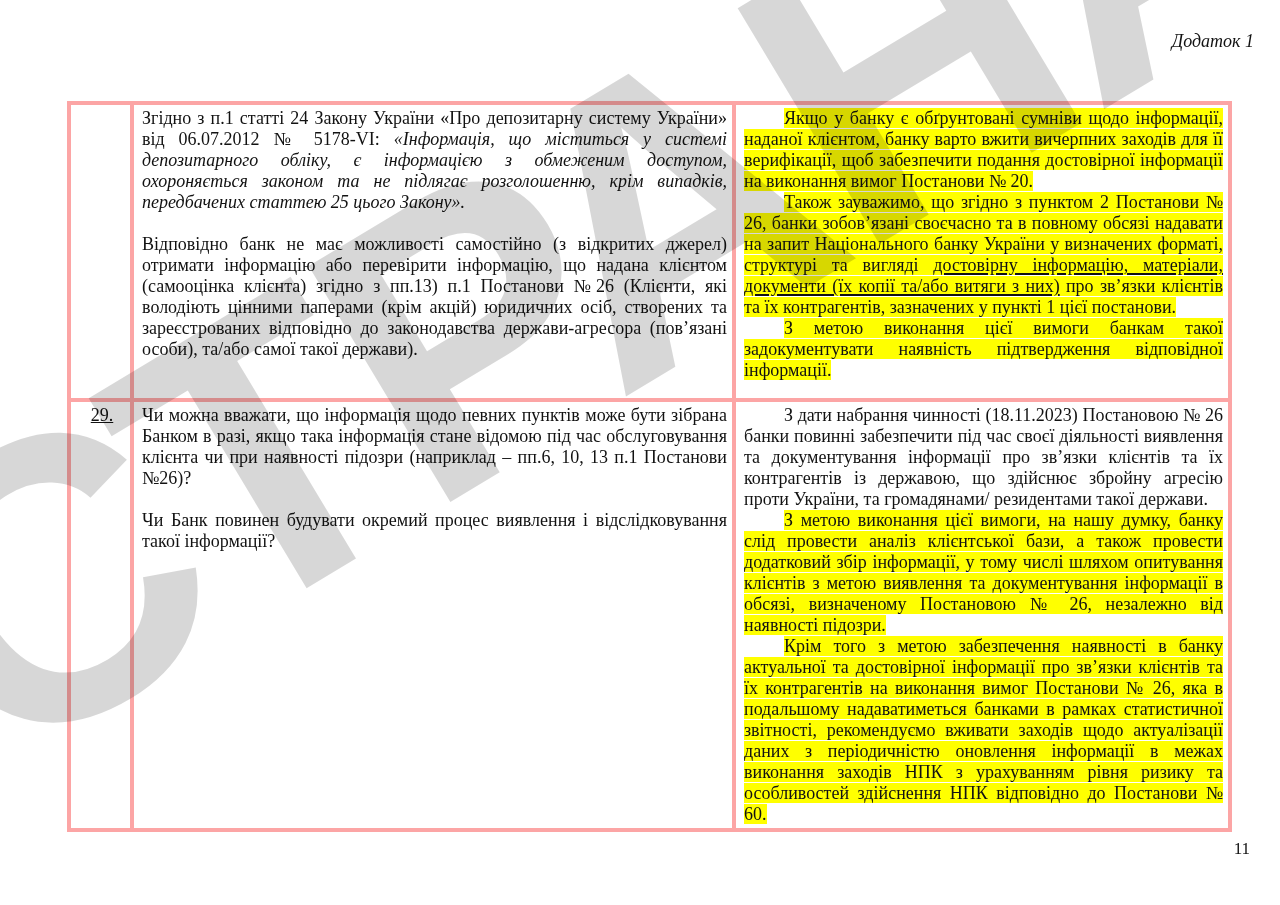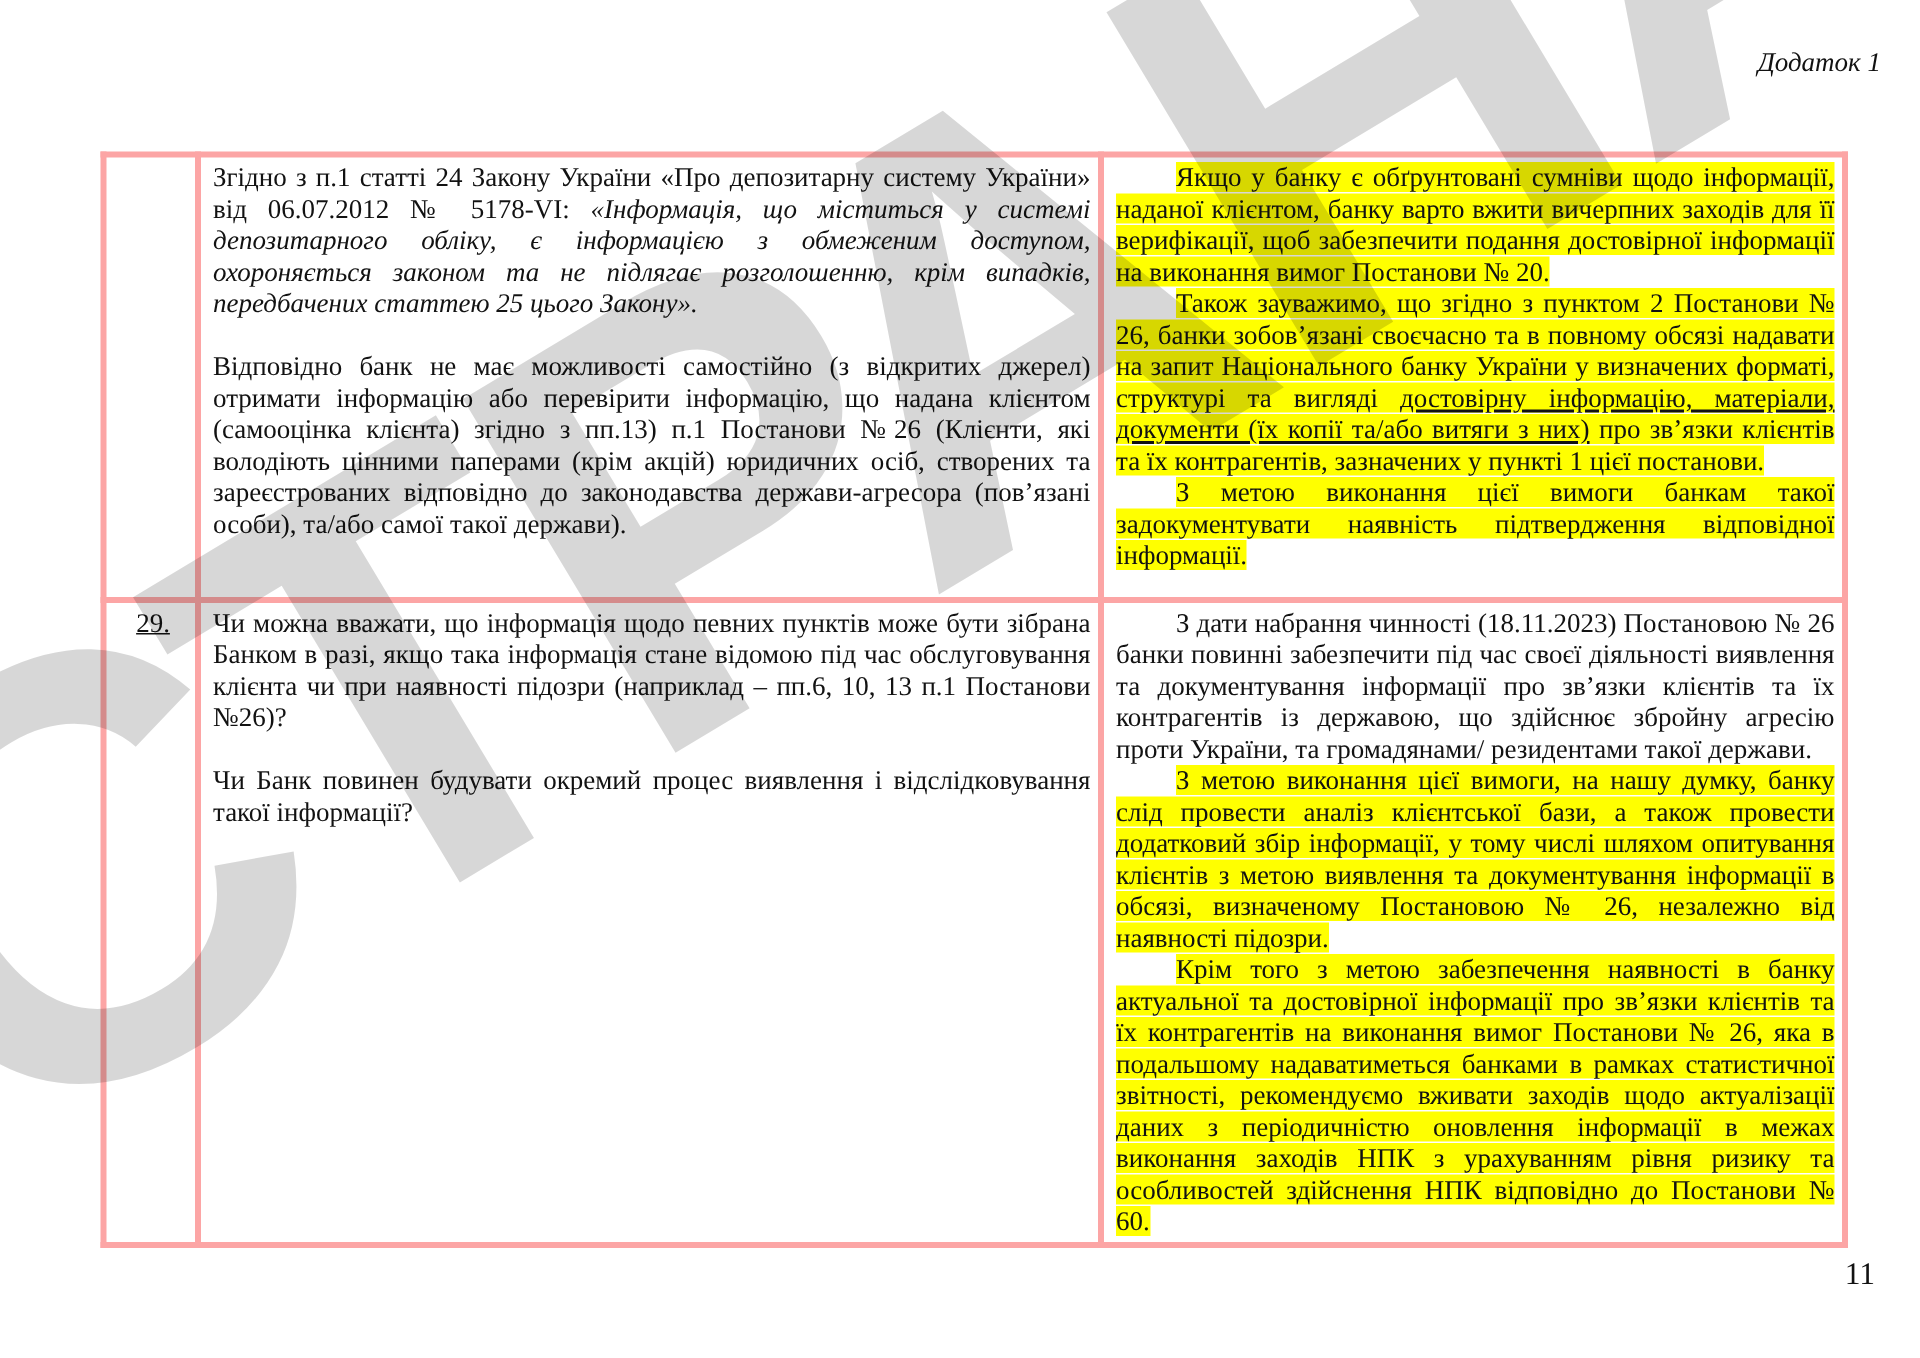--- a/index.html
+++ b/index.html
@@ -11,21 +11,21 @@
     font-family:"Liberation Serif","DejaVu Serif",serif;
     color:#121212;
     padding-left:40px;
   }
   .header-note{
     position:absolute;top:30px;right:66px;
     font-style:italic;font-size:18px;line-height:22px;
   }
   .page-number{
     position:absolute;top:839px;right:70px;
-    font-size:21px;line-height:20px;
+    font-size:17px;line-height:20px;
   }
   table.qa{
     position:absolute;left:67px;top:101px;
     width:1161px;
     border-collapse:collapse;table-layout:fixed;
   }
   table.qa td{
     border:4px solid #fca5a5;
     vertical-align:top;
     padding:3px 5px 3px 8px;

